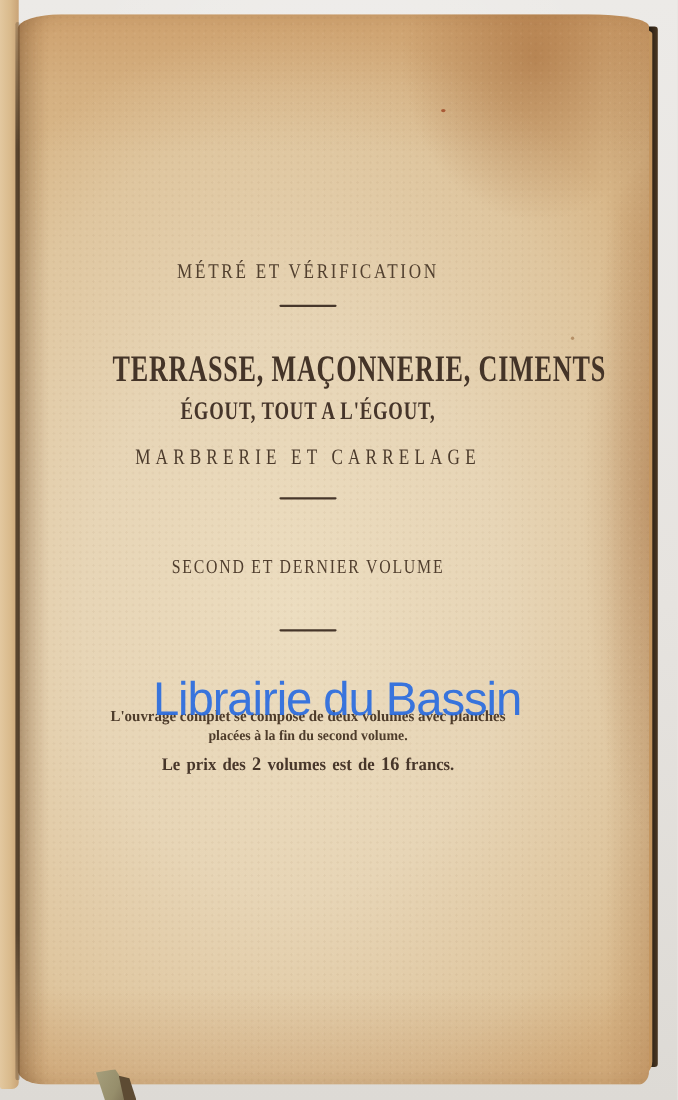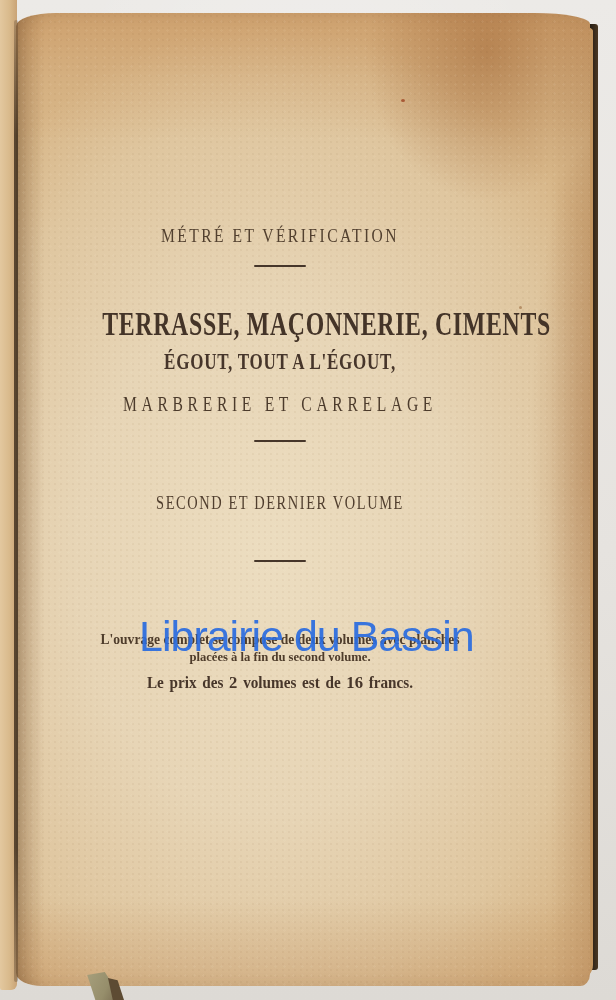--- a/index.html
+++ b/index.html
@@ -73,21 +73,21 @@
     position:absolute;left:108px;top:978px;width:16px;height:22px;
     background:#5d4b33;
     clip-path:polygon(0 0, 60% 10%, 100% 100%, 30% 100%);
   }
   .foxing{position:absolute;border-radius:50%;}
   .spot-a{left:401px;top:99px;width:4px;height:3px;background:rgba(155,62,30,0.75);}
   .spot-b{left:519px;top:306px;width:3px;height:3px;background:rgba(140,90,45,0.5);}
 
   
   .content{
-    position:absolute;left:26px;top:4px;width:508px;height:812px;
+    position:absolute;left:26px;top:16px;width:508px;height:812px;
     color:#4a392a;
   }
   .tline{position:absolute;left:0;width:100%;text-align:center;white-space:nowrap;line-height:1;}
   .series{top:222px;font-size:19px;letter-spacing:3px;transform:scaleX(0.82);color:#52402f;}
   .t1{top:303px;font-size:34px;font-weight:bold;letter-spacing:1px;transform:scaleX(0.70);color:#443428;}
   .t2{top:346px;font-size:23px;font-weight:bold;letter-spacing:1px;transform:scaleX(0.74);color:#46352a;}
   .t3{top:390px;font-size:20px;letter-spacing:6px;transform:scaleX(0.78);color:#4c3b2c;}
   .volume{top:490px;font-size:18px;letter-spacing:2px;transform:scaleX(0.80);color:#503e2e;}
   .note1{top:629px;font-size:14px;font-weight:bold;transform:scaleX(0.97);color:#4e3c2b;}
   .note2{top:646px;font-size:13px;font-weight:bold;transform:scaleX(0.97);color:#4e3c2b;}

